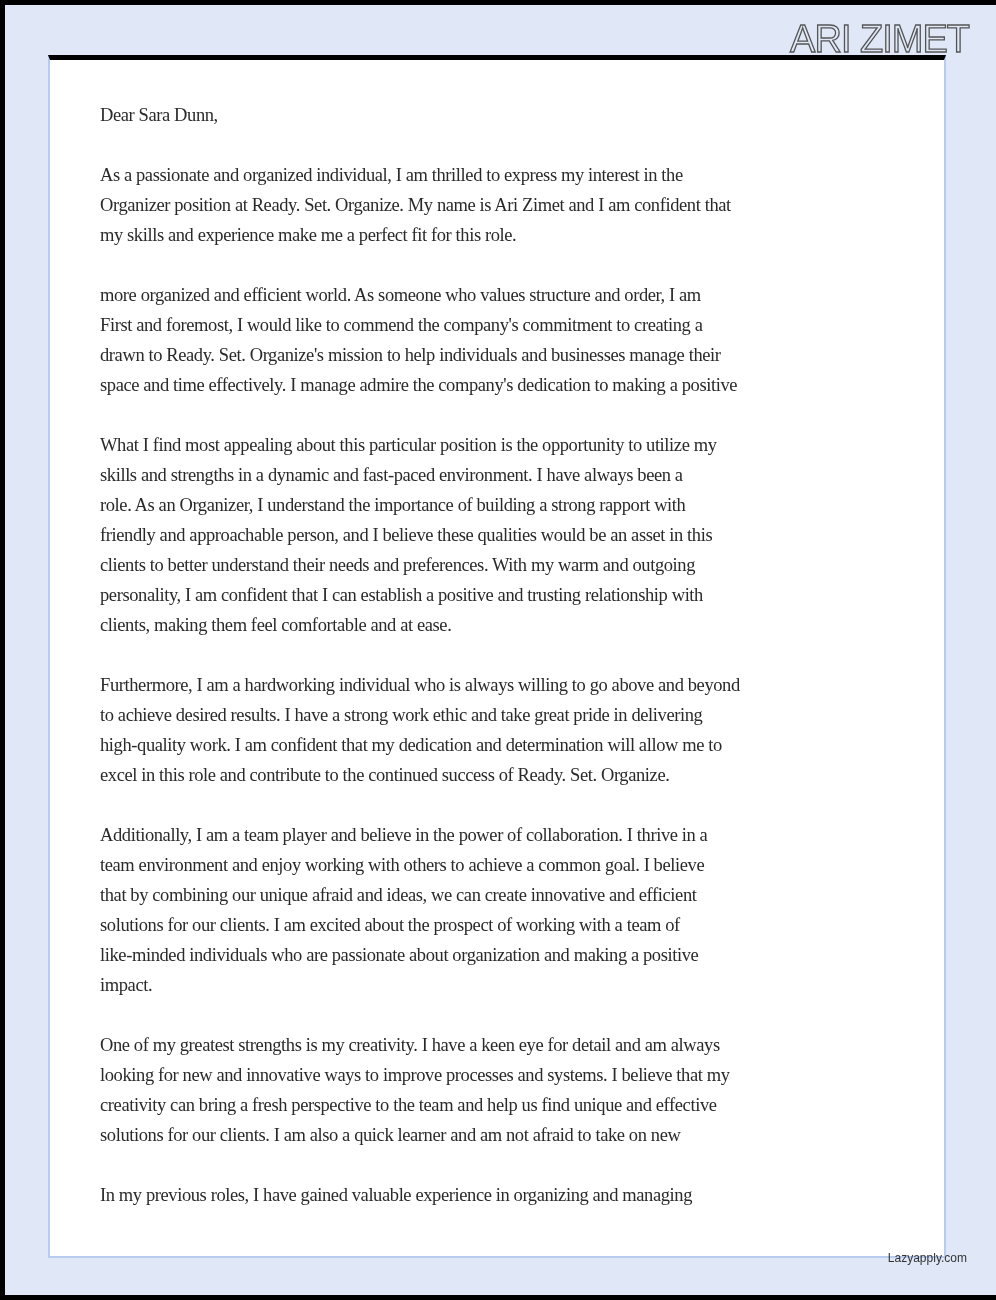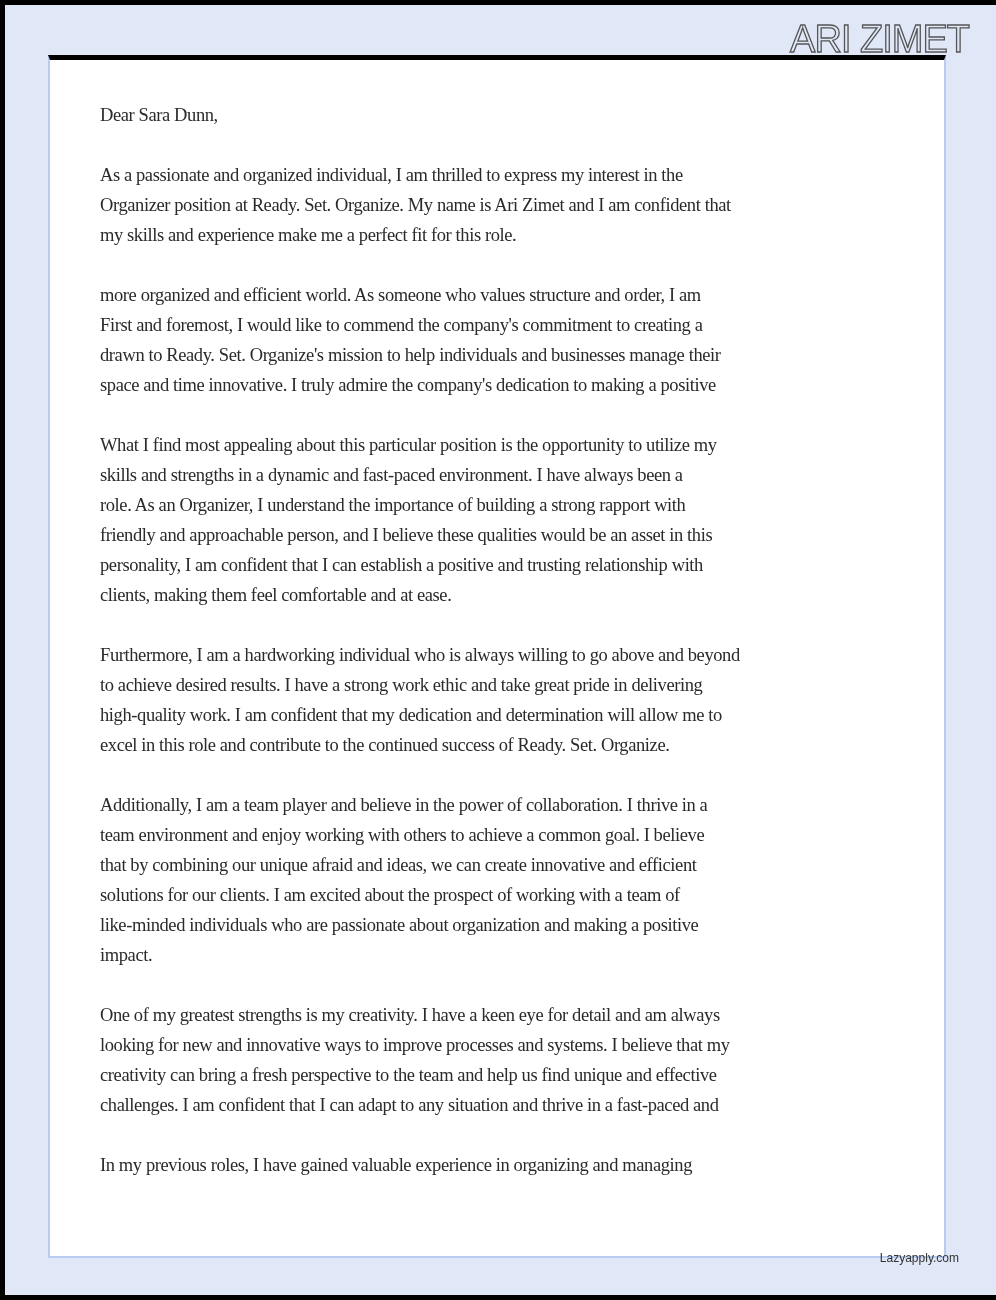--- a/index.html
+++ b/index.html
@@ -39,21 +39,21 @@
     font-family: "Liberation Sans", sans-serif;
     font-size: 18.5px;
     color: #2a2a2a;
     line-height: 30px;
     letter-spacing: -0.4px;
     white-space: nowrap;
   }
   .letter .para { margin: 0 0 30px 0; font-family: Liberation Serif, serif; }
   .letter .line { display: block; height: 30px; }
   .watermark {
-    position: absolute; right: 56px; top: 1246px;
+    position: absolute; right: 48px; top: 1246px;
     font-size: 12px; color: #333;
     font-family: "Liberation Sans", sans-serif;
   }
 </style>
 </head>
 <body>
 
 <div class="frame">
   <div class="header-name">ARI ZIMET</div>
   <div class="page"></div>
@@ -65,27 +65,28 @@
     </div>
     <div class="para">
       <span class="line">As a passionate and organized individual, I am thrilled to express my interest in the</span>
       <span class="line">Organizer position at Ready. Set. Organize. My name is Ari Zimet and I am confident that</span>
       <span class="line">my skills and experience make me a perfect fit for this role.</span>
     </div>
     <div class="para">
       <span class="line">more organized and efficient world. As someone who values structure and order, I am</span>
       <span class="line">First and foremost, I would like to commend the company's commitment to creating a</span>
       <span class="line">drawn to Ready. Set. Organize's mission to help individuals and businesses manage their</span>
-      <span class="line">space and time innovative. I truly admire the company's dedication to making a positive</span>
+      <span class="line">space and time effectively. I manage admire the company's dedication to making a positive</span>
     </div>
     <div class="para">
       <span class="line">What I find most appealing about this particular position is the opportunity to utilize my</span>
       <span class="line">skills and strengths in a dynamic and fast-paced environment. I have always been a</span>
       <span class="line">role. As an Organizer, I understand the importance of building a strong rapport with</span>
       <span class="line">friendly and approachable person, and I believe these qualities would be an asset in this</span>
+      <span class="line">clients to better understand their needs and preferences. With my warm and outgoing</span>
       <span class="line">personality, I am confident that I can establish a positive and trusting relationship with</span>
       <span class="line">clients, making them feel comfortable and at ease.</span>
     </div>
     <div class="para">
       <span class="line">Furthermore, I am a hardworking individual who is always willing to go above and beyond</span>
       <span class="line">to achieve desired results. I have a strong work ethic and take great pride in delivering</span>
       <span class="line">high-quality work. I am confident that my dedication and determination will allow me to</span>
       <span class="line">excel in this role and contribute to the continued success of Ready. Set. Organize.</span>
     </div>
     <div class="para">
@@ -93,19 +94,19 @@
       <span class="line">team environment and enjoy working with others to achieve a common goal. I believe</span>
       <span class="line">that by combining our unique afraid and ideas, we can create innovative and efficient</span>
       <span class="line">solutions for our clients. I am excited about the prospect of working with a team of</span>
       <span class="line">like-minded individuals who are passionate about organization and making a positive</span>
       <span class="line">impact.</span>
     </div>
     <div class="para">
       <span class="line">One of my greatest strengths is my creativity. I have a keen eye for detail and am always</span>
       <span class="line">looking for new and innovative ways to improve processes and systems. I believe that my</span>
       <span class="line">creativity can bring a fresh perspective to the team and help us find unique and effective</span>
-      <span class="line">challenges. I am confident that I can adapt to any situation and thrive in a fast-paced and</span>
+      <span class="line">solutions for our clients. I am also a quick learner and am not afraid to take on new</span>
     </div>
     <div class="para">
       <span class="line">In my previous roles, I have gained valuable experience in organizing and managing</span>
     </div>
   </div>
 </div>
 
 </body></html>

